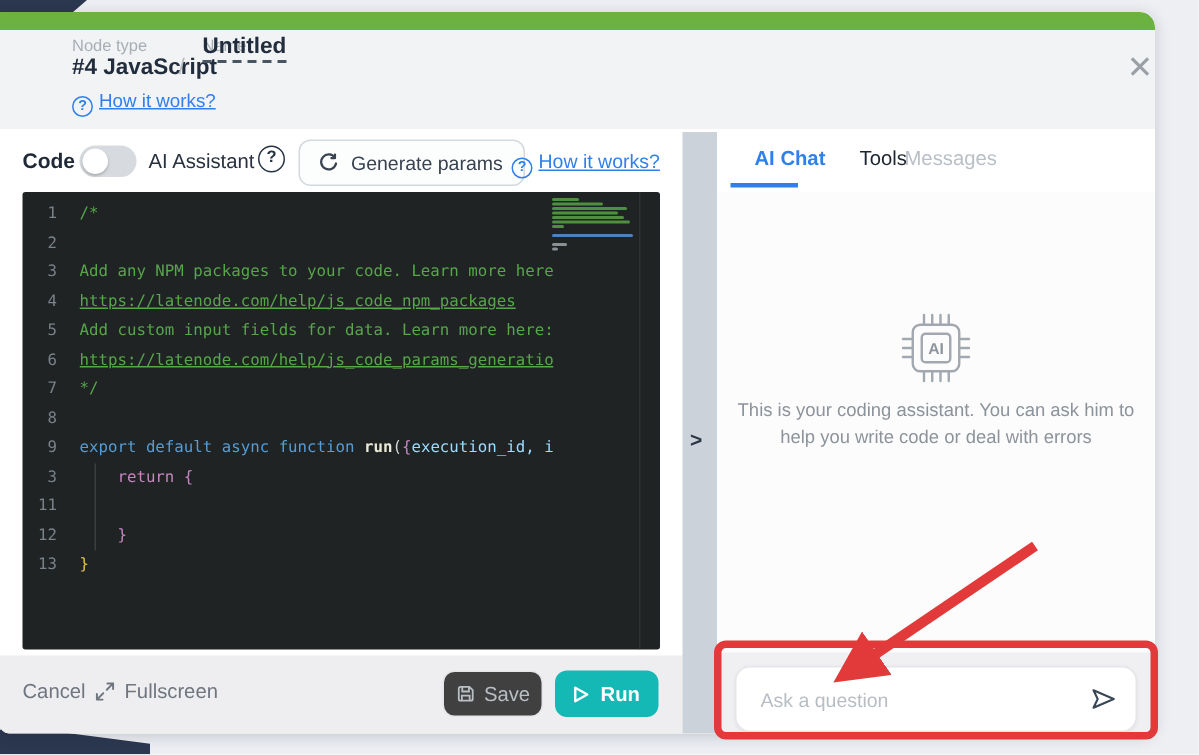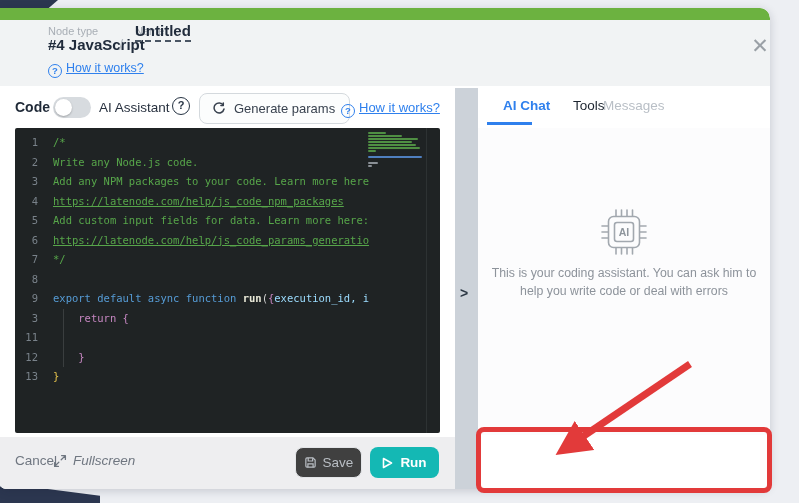--- a/index.html
+++ b/index.html
@@ -139,21 +139,21 @@
       </svg>
       <span>Generate params</span>
     </div>
     <span class="hiw2">
       <span class="qcirc">?</span><span class="link" style="font-size:13px;">How it works?</span>
     </span>
 
     <div class="editor">
       <div class="lines" id="code-lines">
           <div class="line"><span class="num">1</span><span class="code"><span class="seg-com">/*</span></span></div>
-          <div class="line"><span class="num">2</span><span class="code"><span class="seg-com">Write any Node.js code.</span></span></div>
+          <div class="line"><span class="num">2</span></div>
           <div class="line"><span class="num">3</span><span class="code"><span class="seg-com">Add any NPM packages to your code. Learn more here</span></span></div>
           <div class="line"><span class="num">4</span><span class="code"><span class="seg-comlink">https://latenode.com/help/js_code_npm_packages</span></span></div>
           <div class="line"><span class="num">5</span><span class="code"><span class="seg-com">Add custom input fields for data. Learn more here:</span></span></div>
           <div class="line"><span class="num">6</span><span class="code"><span class="seg-comlink">https://latenode.com/help/js_code_params_generatio</span></span></div>
           <div class="line"><span class="num">7</span><span class="code"><span class="seg-com">*/</span></span></div>
           <div class="line"><span class="num">8</span><span class="code"></span></div>
           <div class="line"><span class="num">9</span><span class="code"><span class="seg-kw">export default async function</span><span class="seg-plain"> </span><span class="seg-fn">run</span><span class="seg-plain">(</span><span class="seg-brace1">{</span><span class="seg-param">execution_id, i</span></span></div>
           <div class="line guide"><span class="num">3</span><span class="code"><span class="seg-plain">    </span><span class="seg-ctrl">return</span><span class="seg-plain"> </span><span class="seg-brace1">{</span></span></div>
           <div class="line guide"><span class="num">11</span><span class="code"></span></div>
           <div class="line guide"><span class="num">12</span><span class="code"><span class="seg-plain">    </span><span class="seg-brace1">}</span></span></div>
@@ -170,21 +170,21 @@
           <div class="mrow" style="width: 0px; background: transparent;"></div>
           <div class="mrow" style="width: 54px; background: rgb(79, 127, 191);"></div>
           <div class="mrow" style="width: 0px; background: transparent;"></div>
           <div class="mrow" style="width: 10px; background: rgb(138, 144, 150);"></div>
           <div class="mrow" style="width: 4px; background: rgb(138, 144, 150);"></div>
         </div>
     </div>
 
     <div class="lfooter">
       <span class="lf-btn" style="left:15px;">Cancel</span>
-      <span class="lf-btn" style="left:53px;font-style:italic;">
+      <span class="lf-btn" style="left:63px;">
         <svg width="14" height="14" viewBox="0 0 14 14">
           <path d="M8.6 1.6 H12.4 V5.4 M12.4 1.6 L8.2 5.8 M5.4 12.4 H1.6 V8.6 M1.6 12.4 L5.8 8.2" fill="none" stroke="#6f7680" stroke-width="1.3" stroke-linecap="round" stroke-linejoin="round"></path>
         </svg>
         <span>Fullscreen</span>
       </span>
       <div class="save-btn">
         <svg width="13" height="13" viewBox="0 0 14 14">
           <path d="M2 3.2 a1.2 1.2 0 0 1 1.2-1.2 H9.6 L12 4.4 V10.8 a1.2 1.2 0 0 1 -1.2 1.2 H3.2 A1.2 1.2 0 0 1 2 10.8 Z" fill="none" stroke="#b9bec4" stroke-width="1.3"></path>
           <path d="M4.5 2.2 V5.4 H9.3 V2.4 M4.2 12 V8.4 H9.8 V12" fill="none" stroke="#b9bec4" stroke-width="1.3"></path>
         </svg>
@@ -229,20 +229,28 @@
             <rect x="14.5" y="14.5" width="19" height="19" rx="2.5"></rect>
           </g>
           <text x="24" y="27.8" text-anchor="middle" font-family="Liberation Sans, sans-serif" font-size="10.5" font-weight="bold" fill="#8e959c">AI</text>
         </svg>
         <div class="desc">
           <span>This is your coding assistant. You can ask him to</span><br>
           <span>help you write code or deal with errors</span>
         </div>
       </div>
 
+      <div class="rfooter">
+        <div class="ask-box">
+          <input class="ask-input" type="text" placeholder="Ask a question" style="">
+          <svg class="send" width="18" height="16" viewBox="0 0 18 16">
+            <path d="M2 2.2 L15.5 8 L2 13.8 L4.8 8 Z" fill="none" stroke="#394655" stroke-width="1.4" stroke-linejoin="round"></path>
+          </svg>
+        </div>
+      </div>
     </div>
   </div>
 
   <div class="red-rect"></div>
   <svg class="arrow-svg" width="799" height="503" viewBox="0 0 799 503">
     <defs>
       <marker id="ah" markerWidth="5" markerHeight="5" refX="3.2" refY="2.5" orient="auto">
         <path d="M0 0 L5 2.5 L0 5 Z" fill="#e23a3a"></path>
       </marker>
     </defs>

